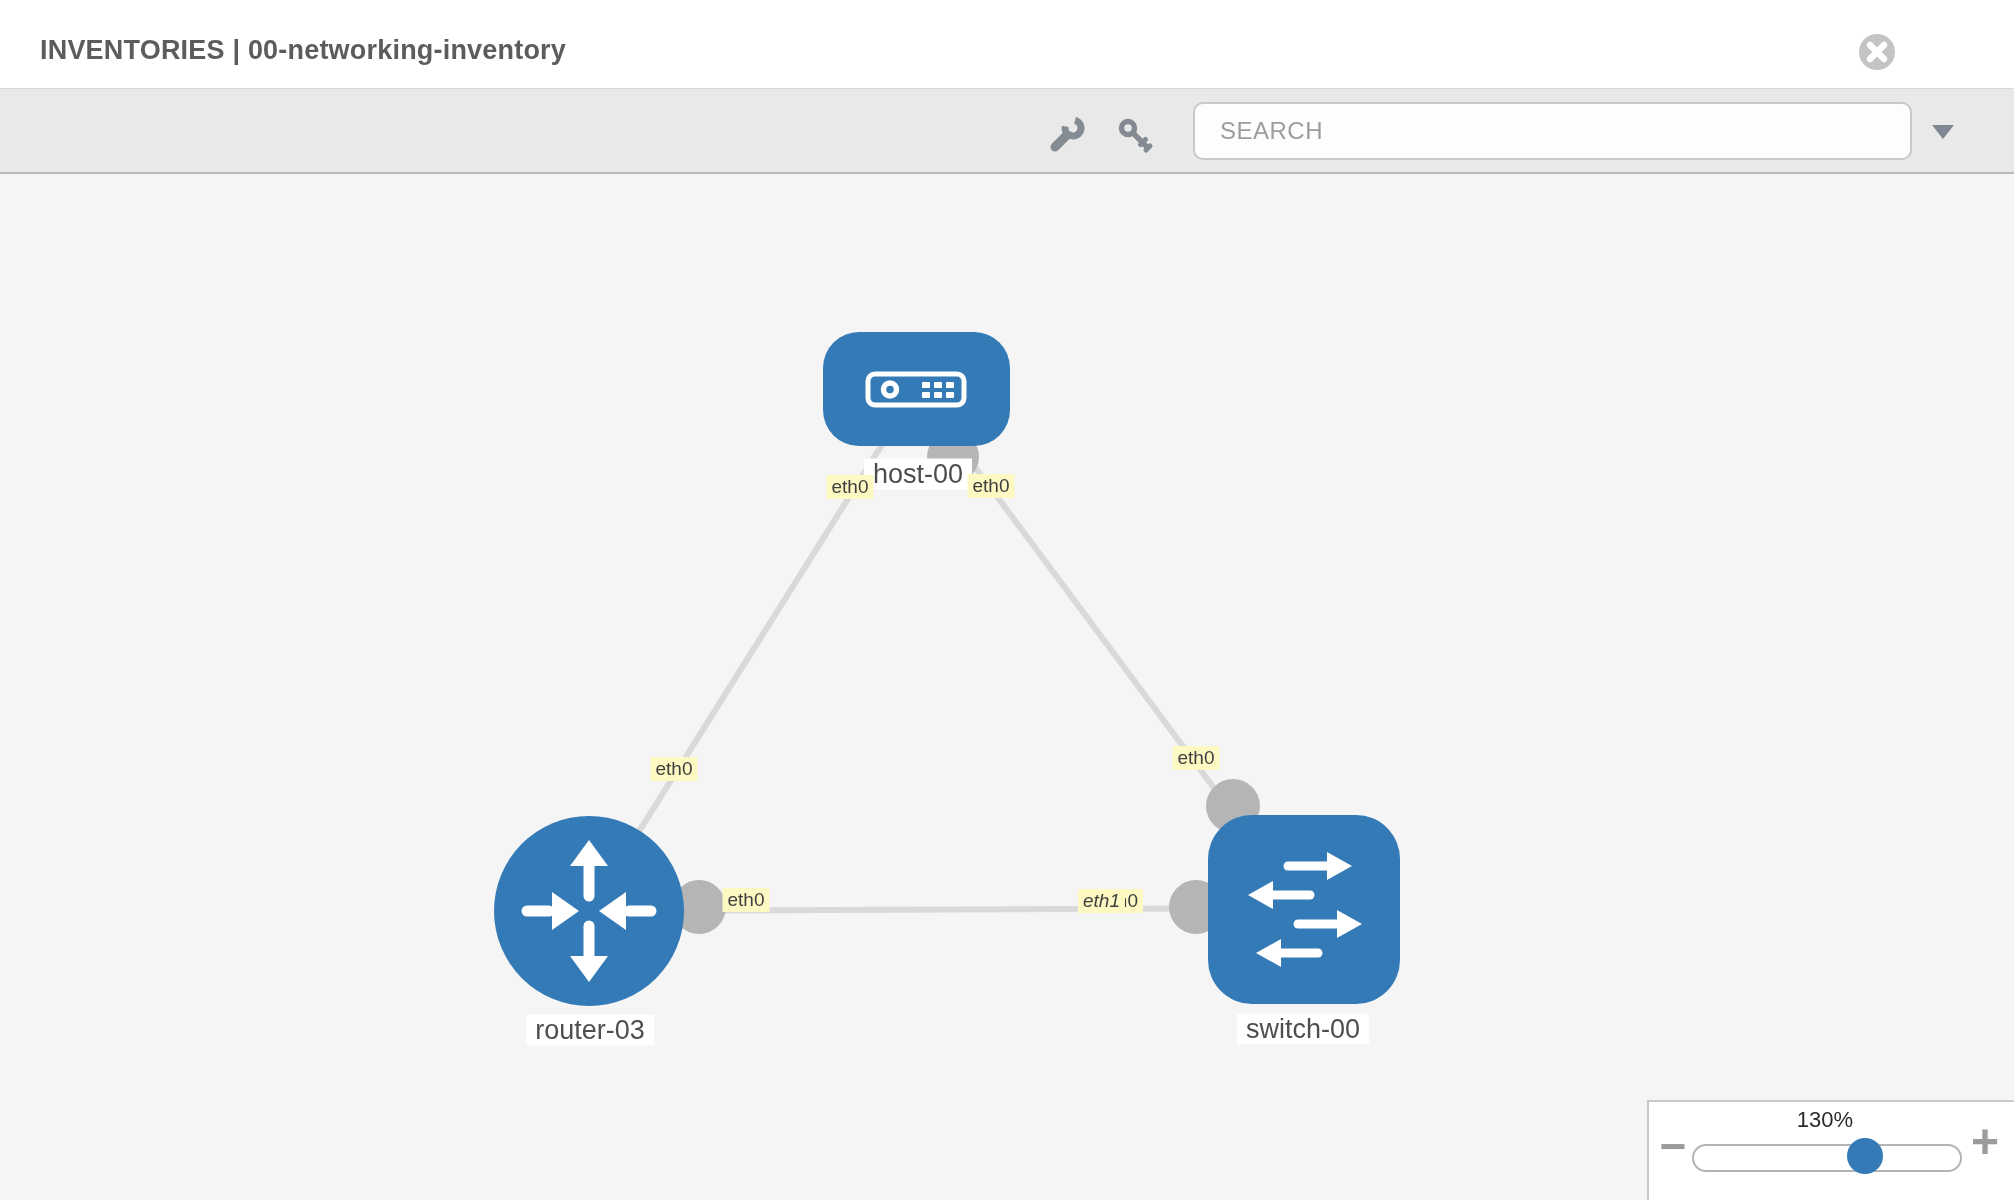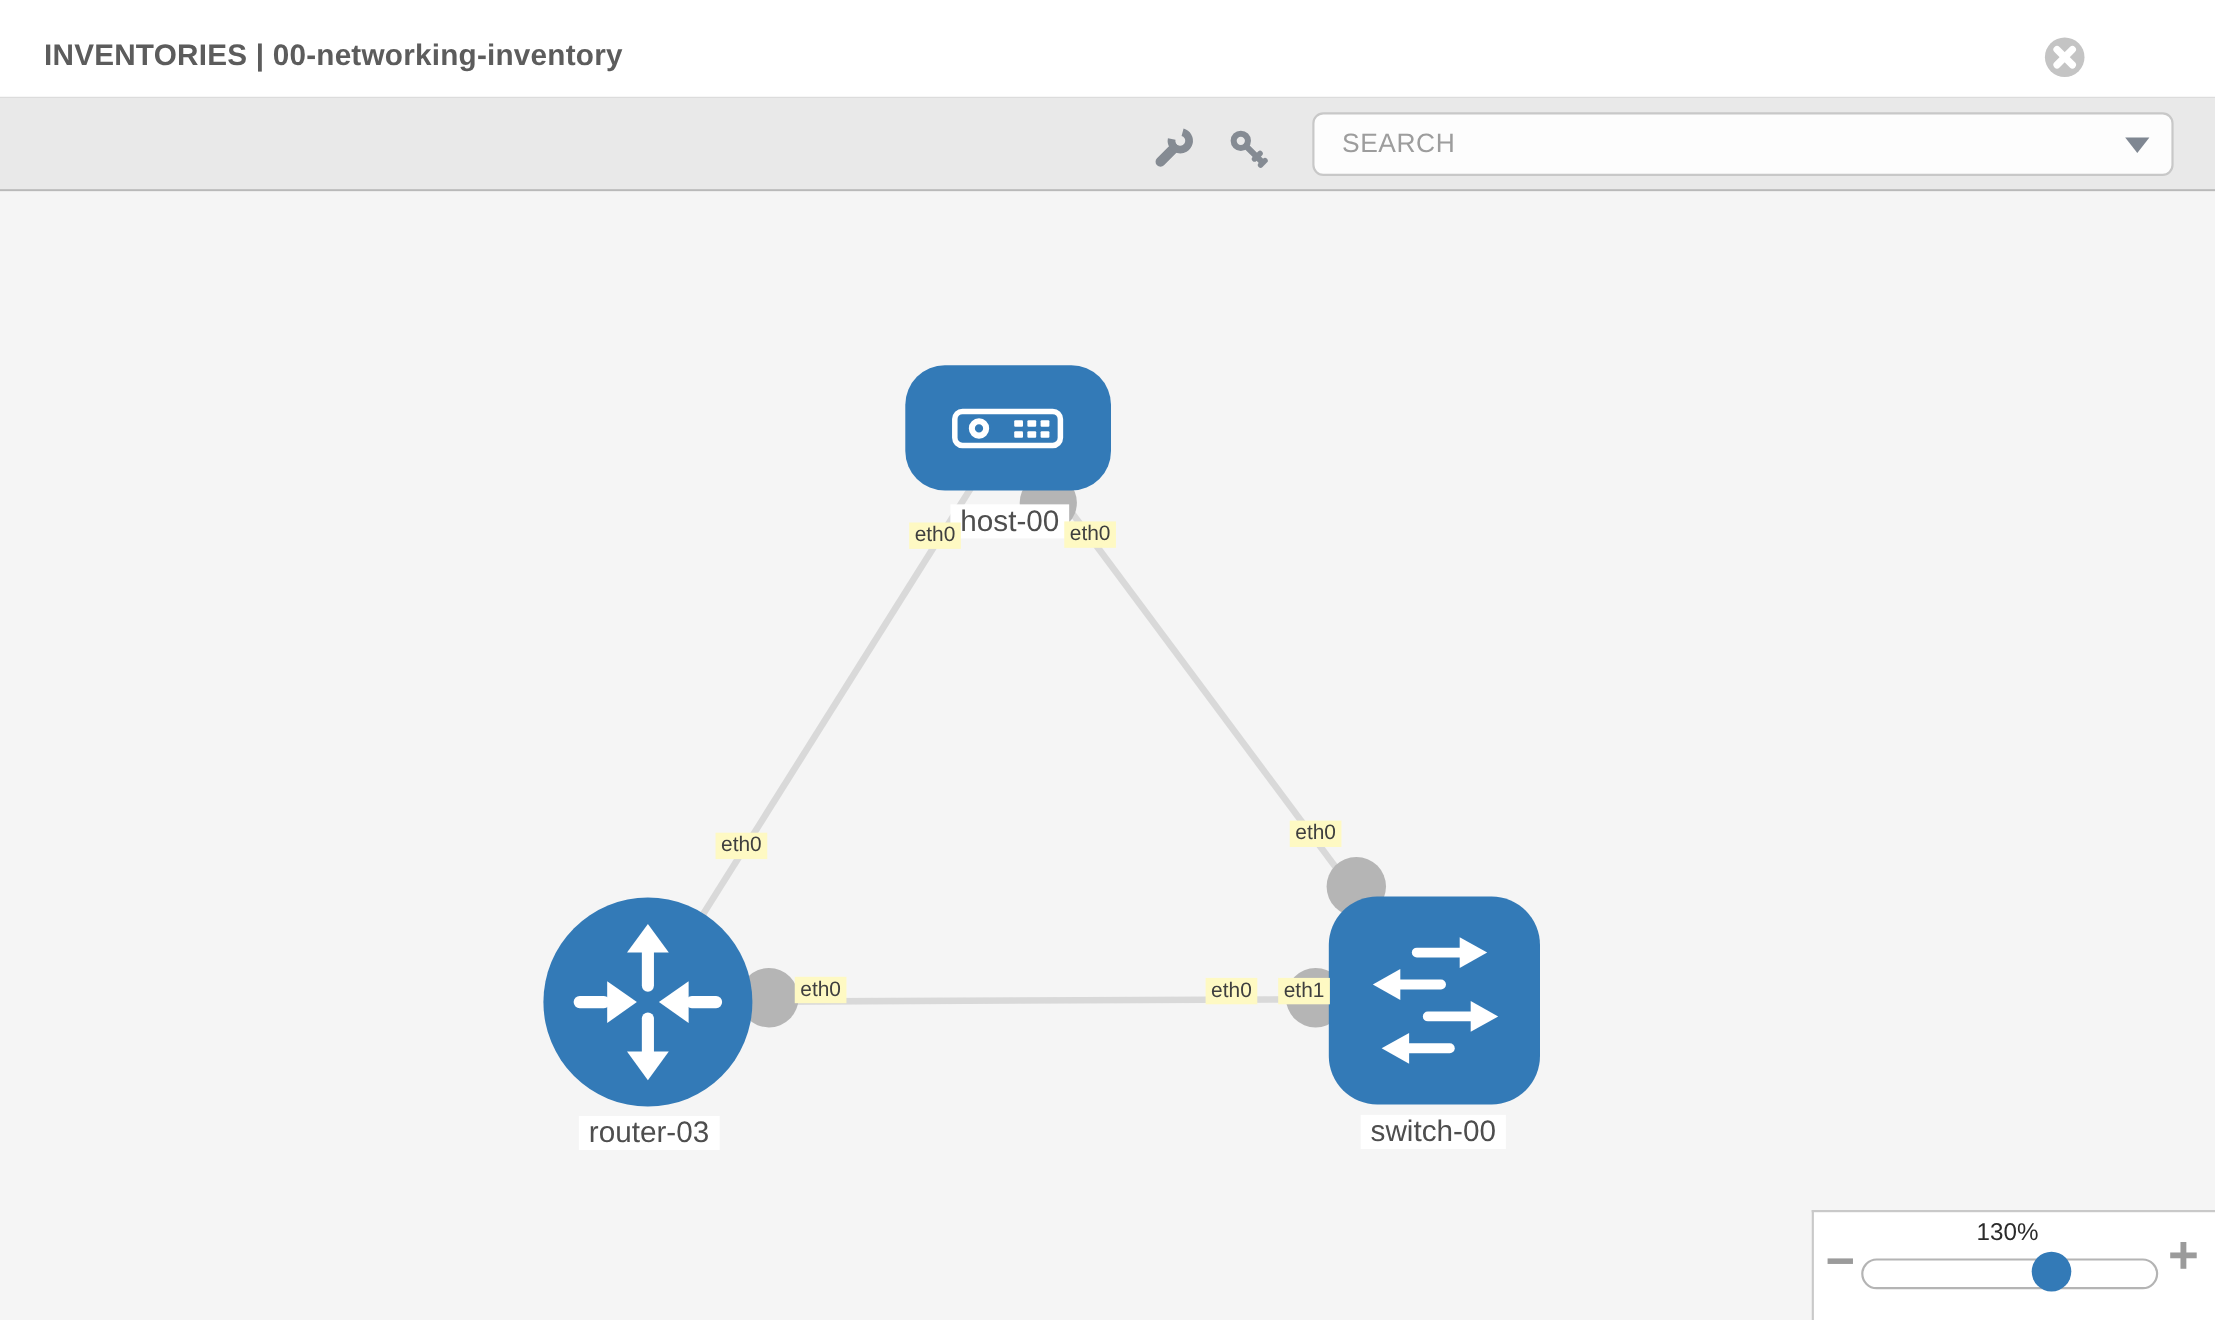--- a/index.html
+++ b/index.html
@@ -17,21 +17,21 @@
   
   #toolbar{position:absolute;left:0;top:72px;width:2014px;height:83px;background:#e9e9e9;
            border-bottom:2px solid #b9b9b9;}
   .tb-box{position:absolute;top:13px;height:58px;background:#fdfdfd;border:2px solid #c8c8c8;
           border-radius:10px;box-sizing:border-box;}
   .tb-label{position:absolute;left:25px;top:0;line-height:54px;font-size:24px;color:#9d9d9d;
             letter-spacing:.5px;}
   .caret{position:absolute;top:21px;width:0;height:0;border-left:11px solid transparent;
          border-right:11px solid transparent;border-top:14px solid #7f8792;}
   #actions-box{left:40px;width:805px;}
-  #search-box{left:1193px;width:783px;}
+  #search-box{left:1193px;width:719px;}
   .tb-icon{position:absolute;cursor:pointer;}
 
   
   #canvas{position:absolute;left:0;top:157px;width:2014px;height:1043px;background:#f5f5f5;}
   #topo{position:absolute;left:0;top:0;}
 
   .node-label{position:absolute;transform:translate(-50%,-50%);background:#fff;
               color:#4e4e4e;font-size:27px;line-height:29px;padding:1px 9px;white-space:nowrap;}
   .eth-label{position:absolute;transform:translate(-50%,-50%);background:#fef9c3;
              color:#3f3f3f;font-size:19px;line-height:24px;padding:0 5px;white-space:nowrap;}
@@ -155,21 +155,21 @@
     <div class="node-label" style="left:918px;top:300px;">host-00</div>
     <div class="node-label" style="left:590px;top:856px;">router-03</div>
     <div class="node-label" style="left:1303px;top:855px;">switch-00</div>
 
     <div class="eth-label" style="left:850px;top:313px;">eth0</div>
     <div class="eth-label" style="left:991px;top:312px;">eth0</div>
     <div class="eth-label" style="left:674px;top:595px;">eth0</div>
     <div class="eth-label" style="left:746px;top:726px;">eth0</div>
     <div class="eth-label" style="left:1196px;top:584px;">eth0</div>
     <div class="eth-label abs-left" style="left:1096px;top:727px;">eth0</div>
-    <div class="eth-label abs-left" style="left:1162px;top:727px;">eth1</div>
+    <div class="eth-label abs-left" style="left:1078px;top:727px;font-style:italic;">eth1</div>
 
     <div id="zoom-panel">
       <div id="zoom-level">130%</div>
       <div id="zoom-out">−</div>
       <div id="zoom-track"></div>
       <div id="zoom-thumb"></div>
       <div id="zoom-in">+</div>
     </div>
 
   </div>

